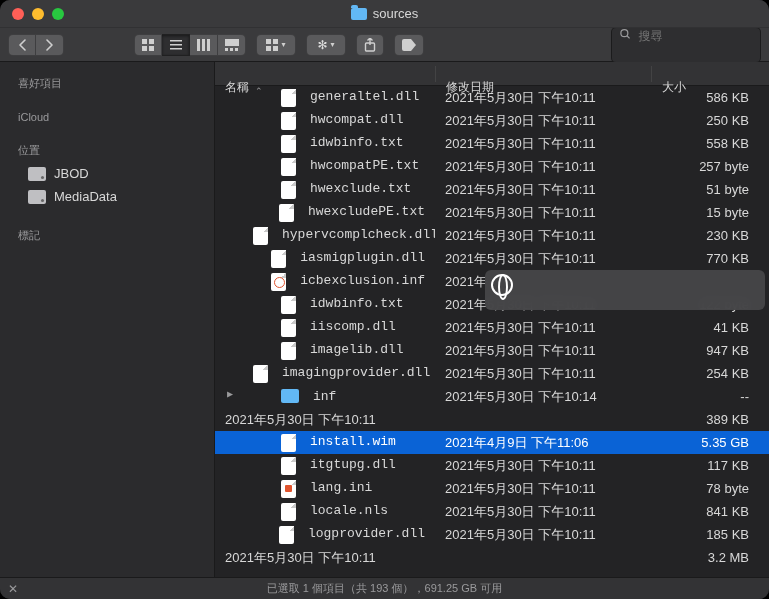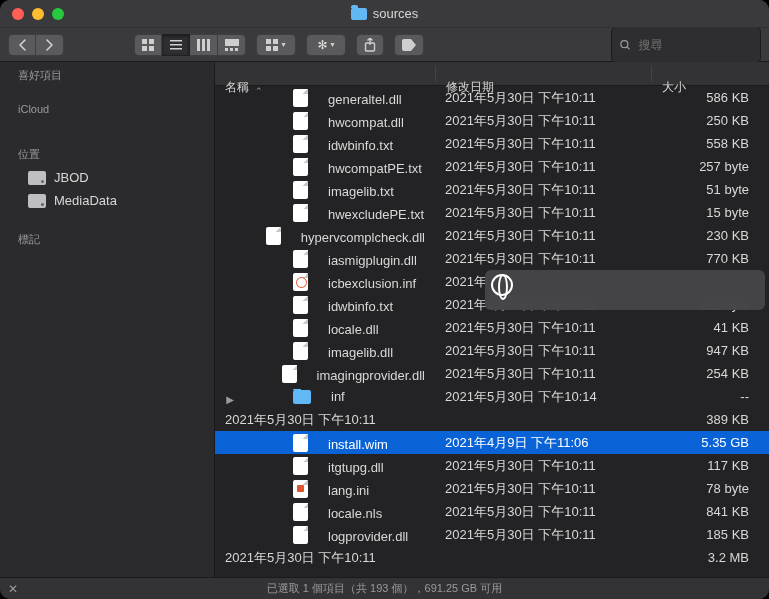--- a/index.html
+++ b/index.html
@@ -33,43 +33,43 @@
   
   .toolbar{height:34px;background:var(--toolbar-bg);display:flex;align-items:center;padding:0 8px;gap:10px;border-bottom:1px solid var(--divider);}
   .btn-group{display:flex;gap:0;}
   .tbtn{height:22px;min-width:28px;background:var(--btn);border:1px solid rgba(0,0,0,.3);color:#ddd;display:flex;align-items:center;justify-content:center;font-size:12px;padding:0 6px;}
   .btn-group .tbtn:first-child{border-radius:5px 0 0 5px;}
   .btn-group .tbtn:last-child{border-radius:0 5px 5px 0;}
   .btn-group .tbtn:only-child{border-radius:5px;}
   .btn-group .tbtn+ .tbtn{border-left:none;}
   .tbtn.active{background:#2e2e30;box-shadow:inset 0 1px 3px rgba(0,0,0,.5);}
   .spacer{flex:1;}
-  .search{display:flex;align-items:center;background:#2e2e30;border:1px solid rgba(0,0,0,.4);border-radius:5px;height:36px;width:150px;padding:0 8px;color:var(--text-dim);font-size:12px;gap:6px;}
+  .search{display:flex;align-items:flex-start;background:#2e2e30;border:1px solid rgba(0,0,0,.4);border-radius:5px;height:36px;width:150px;padding:0 8px;color:var(--text-dim);font-size:12px;gap:6px;}
   .search input{background:transparent;border:none;outline:none;color:var(--text);font-size:12px;width:100%;}
   
   .body{flex:1;display:flex;min-height:0;}
-  .sidebar{width:215px;background:var(--sidebar-bg);border-right:1px solid var(--divider);padding:0 0;overflow:auto;}
+  .sidebar{width:215px;background:var(--sidebar-bg);border-right:1px solid var(--divider);padding:8px 0;overflow:auto;}
   .sb-head{color:var(--text-dim);font-size:11px;padding:6px 18px 4px;}
   .sb-item{display:flex;align-items:center;gap:8px;color:var(--text);font-size:13px;padding:4px 18px 4px 28px;}
   .sb-item .drive{width:18px;height:14px;border-radius:2px;background:#bfbfc2;display:inline-block;position:relative;}
   .sb-item .drive:after{content:"";position:absolute;right:2px;bottom:2px;width:3px;height:3px;border-radius:50%;background:#666;}
   
   .content{flex:1;display:flex;flex-direction:column;min-width:0;}
   .col-headers{height:24px;background:var(--header-bg);display:flex;align-items:center;color:var(--text);font-size:12px;border-bottom:1px solid var(--divider);}
   .col{padding:0 10px;display:flex;align-items:flex-end;gap:6px;margin-top:28px;}
   .col.name{width:220px;}
   .col.date{width:215px;}
   .col.size{flex:1;justify-content:flex-end;padding-right:28px;}
   .sort-caret{font-size:9px;color:var(--text-dim);}
   .col-div{width:1px;height:16px;background:rgba(255,255,255,.08);}
   .rows{flex:1;overflow:auto;}
   .row{height:23px;display:flex;align-items:center;color:var(--text);font-size:13px;}
   .row.selected{background:var(--selection);color:var(--selection-text);}
   .cell{padding:0 10px;white-space:nowrap;overflow:hidden;text-overflow:ellipsis;}
-  .cell.name{width:220px;display:flex;align-items:flex-end;gap:20px;}
+  .cell.name{width:220px;display:flex;align-items:flex-start;gap:14px;font-family:Liberation Mono, monospace;}
   .cell.date{width:215px;}
   .cell.size{flex:1;text-align:right;padding-right:20px;}
   .disclose{width:10px;height:10px;display:inline-flex;align-items:center;justify-content:center;color:var(--text-dim);font-size:10px;}
   .row .spacer-ico{width:10px;display:inline-block;}
   .ficon{width:15px;height:18px;border-radius:2px;background:#fff;position:relative;flex-shrink:0;}
   .ficon:before{content:"";position:absolute;top:0;right:0;width:5px;height:5px;background:linear-gradient(135deg,#fff 50%,#c9c9c9 50%);}
   .ficon.folder{width:18px;height:14px;background:#62b8f5;border-radius:2px;}
   .ficon.folder:before{content:"";position:absolute;top:-3px;left:0;width:8px;height:3px;background:#62b8f5;border-radius:2px 2px 0 0;}
   .ficon.inf{background:#fff;}
   .ficon.inf:after{content:"";position:absolute;left:3px;top:4px;width:9px;height:9px;border-radius:50%;border:1.5px solid #e0542e;}
@@ -187,21 +187,21 @@
         </svg>
       <input placeholder="搜尋" style="">
     </div>
   </div>
 
   <div class="body">
 
     <div class="sidebar">
       <div class="sb-head">喜好項目</div>
       <div class="sb-head" style="margin-top:10px">iCloud</div>
-      <div class="sb-head" style="margin-top:22px">位置</div>
+      <div class="sb-head" style="margin-top:10px">位置</div>
       <div class="sb-item">
         <span class="drive"></span>
         <span>JBOD</span>
       </div>
       <div class="sb-item">
         <span class="drive"></span>
         <span>MediaData</span>
       </div>
       <div class="sb-head" style="margin-top:14px">標記</div>
     </div>
@@ -261,21 +261,21 @@
                 <span>hwcompatPE.txt</span>
               </div>
               <div class="cell date">2021年5月30日 下午10:11</div>
               <div class="cell size">257 byte</div>
             </div>
             <div class="row">
               <div class="cell name">
                 <span class="spacer-ico"></span>
                 <span style="width: 18px; display: inline-block;"></span>
                 <span class="ficon "></span>
-                <span>imagelib.txt</span>
+                <span>hwexclude.txt</span>
               </div>
               <div class="cell date">2021年5月30日 下午10:11</div>
               <div class="cell size">51 byte</div>
             </div>
             <div class="row">
               <div class="cell name">
                 <span class="spacer-ico"></span>
                 <span style="width: 18px; display: inline-block;"></span>
                 <span class="ficon "></span>
                 <span>hwexcludePE.txt</span>
@@ -321,21 +321,21 @@
                 <span>idwbinfo.txt</span>
               </div>
               <div class="cell date">2021年5月30日 下午10:11</div>
               <div class="cell size">122 byte</div>
             </div>
             <div class="row">
               <div class="cell name">
                 <span class="spacer-ico"></span>
                 <span style="width: 18px; display: inline-block;"></span>
                 <span class="ficon "></span>
-                <span>locale.dll</span>
+                <span>iiscomp.dll</span>
               </div>
               <div class="cell date">2021年5月30日 下午10:11</div>
               <div class="cell size">41 KB</div>
             </div>
             <div class="row">
               <div class="cell name">
                 <span class="spacer-ico"></span>
                 <span style="width: 18px; display: inline-block;"></span>
                 <span class="ficon "></span>
                 <span>imagelib.dll</span>

